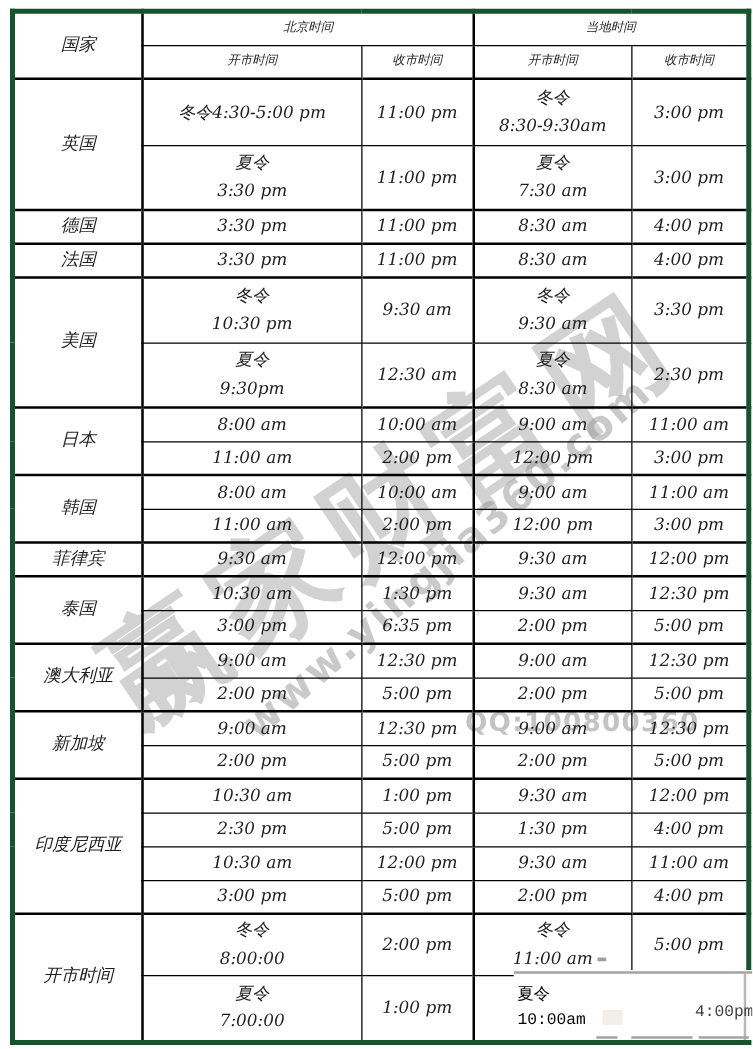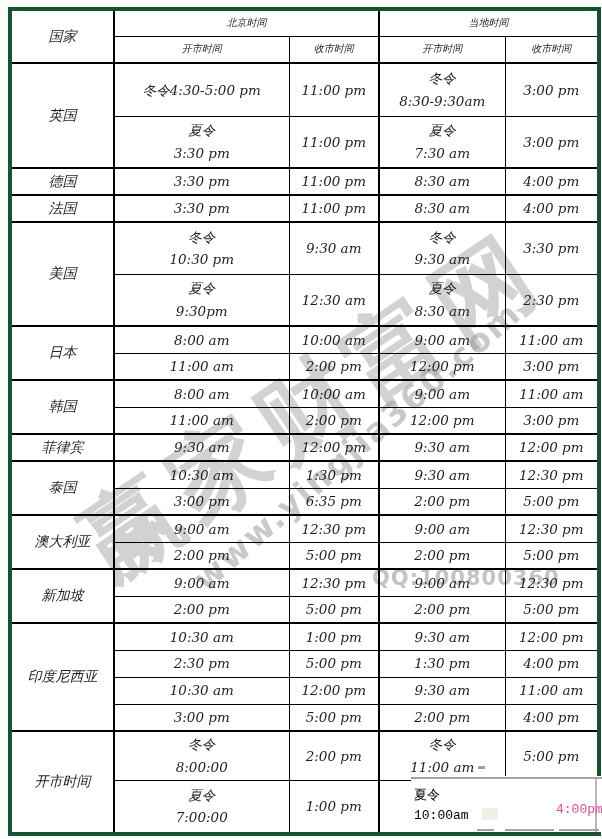--- a/index.html
+++ b/index.html
@@ -37,21 +37,21 @@
   .patch-line{background:#a3a3a3;}
   .patch-top{left:411px;top:777px;width:191px;height:2px;}
   .patch-right{left:595px;top:779px;width:2px;height:53px;background:#b8b8b8;}
   .patch-b1{left:477px;top:829px;width:17px;height:2px;}
   .patch-b2{left:505px;top:829px;width:49px;height:2px;}
   .patch-b3{left:559px;top:829px;width:40px;height:2px;}
   .patch-tick{left:478px;top:766px;width:7px;height:3px;background:#9f9f9f;z-index:3;position:absolute;}
   .patch-smudge{left:482px;top:808px;width:16px;height:12px;background:#f2efe9;}
   .patch-open{left:414px;top:786px;font-family:"Liberation Mono",monospace;font-size:13px;
               line-height:1.55;color:#000;text-align:left;white-space:pre-line;}
-  .patch-close{left:556px;top:802px;font-family:"Liberation Mono",monospace;font-size:13px;color:#ec4899;}
+  .patch-close{left:556px;top:802px;font-family:"Liberation Mono",monospace;font-size:13px;color:#404040;}
 </style>
 </head>
 <body>
 
 <div class="page">
 
   <div class="wm wm-brand">赢家财富网</div>
   <div class="wm wm-url">www.yingjia360.com</div>
   <div class="wm wm-qq">QQ:100800360</div>
 

